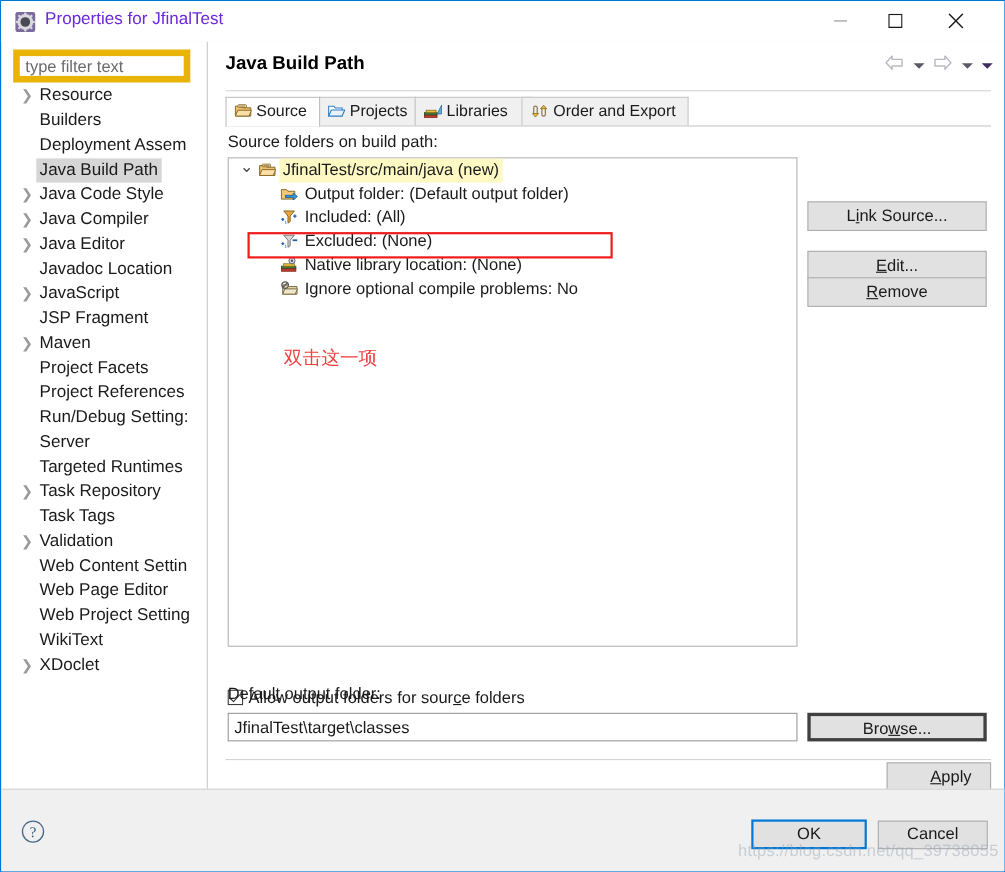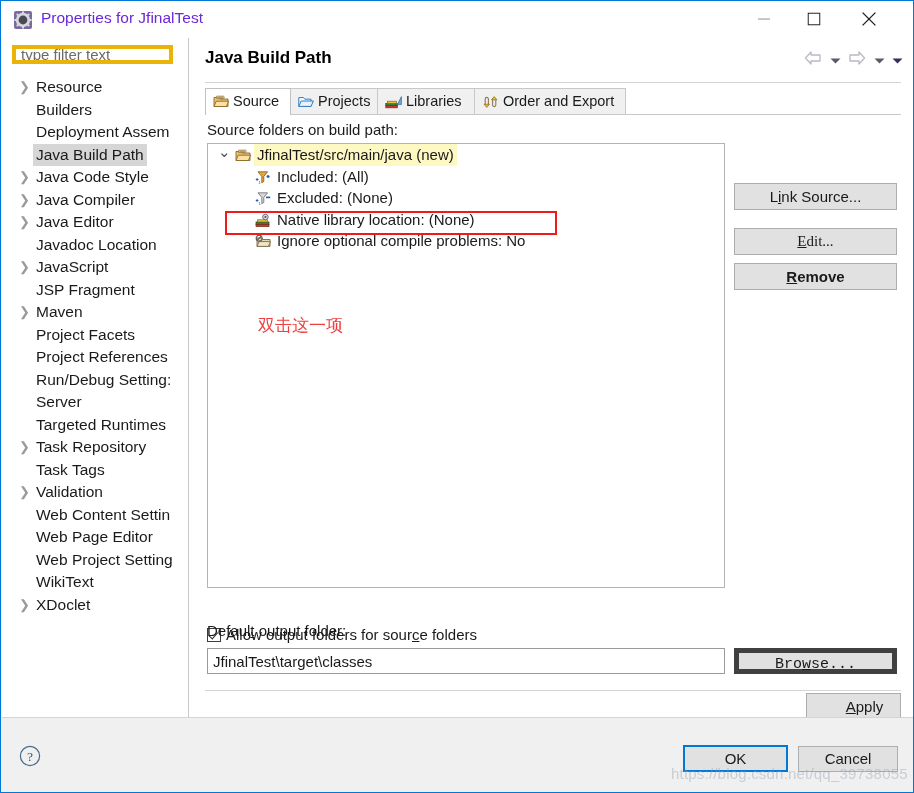--- a/index.html
+++ b/index.html
@@ -47,23 +47,23 @@
   #btn-close { left: 845px; }
 
   
   #leftpanel {
     position: absolute; left: 1px; top: 37px;
     width: 186px; height: 679px;
     background: #ffffff;
   }
   #filter-box {
     position: absolute; left: 10px; top: 7px;
-    width: 161px; height: 19px;
-    box-sizing: border-box;
-    border: 4px solid #eab308;
+    width: 161px; height: 30px;
+    box-sizing: border-box;
+    border: 6px solid #eab308;
     background: #ffffff;
     font-size: 15px;
     color: #555555;
     padding: 2px 5px;
     font-family: "Liberation Sans", sans-serif;
     outline: none;
   }
   #filter-box::placeholder { color: #6b6b6b; opacity: 1; }
   #tree-nav {
     position: absolute; left: 0; top: 38px;
@@ -252,22 +252,22 @@
     border: 1px solid #adadad;
     font-size: 15px;
     color: #1a1a1a;
     text-align: center;
     line-height: 25px;
     cursor: default;
     font-family: "Liberation Sans", sans-serif;
   }
   #btn-add-folder { top: 110px; }
   #btn-link-source { top: 145px; }
-  #btn-edit { top: 190px; font-family: Liberation Serif, serif; }
-  #btn-remove { top: 225px; font-weight: bold; }
+  #btn-edit { top: 190px; }
+  #btn-remove { top: 214px; }
 
   
   #chk-row {
     position: absolute; left: 18px; top: 588px;
     font-size: 15px; color: #1a1a1a;
     white-space: nowrap;
   }
   #chk-box {
     display: inline-block;
     width: 14px; height: 14px;
@@ -300,25 +300,25 @@
     font-size: 15px; color: #1a1a1a;
     padding: 2px 5px;
     font-family: "Liberation Sans", sans-serif;
     outline: none;
   }
   #btn-browse {
     position: absolute; left: 545px; top: 610px;
     width: 163px; height: 26px;
     box-sizing: border-box;
     background: #e1e1e1;
-    border: 5px solid #404040;
+    border: 3px solid #404040;
     font-size: 15px; color: #1a1a1a;
     text-align: center; line-height: 24px;
     cursor: default;
-    font-family: Liberation Mono, monospace;
+    font-family: Liberation Sans, sans-serif;
   }
   #apply-sep {
     position: absolute; left: 16px; top: 652px;
     width: 696px; height: 1px;
     background: #d4d4d4;
   }
   #btn-apply {
     position: absolute; left: 617px; top: 655px;
     width: 95px; height: 27px;
     box-sizing: border-box;
@@ -519,20 +519,24 @@
     </div>
 
     <div id="tree-box">
         <div class="tree-row level0 selected"><span class="twisty" style="font-size: 15px; top: -3px;">⌄</span><span class="ticon"><svg width="16" height="15" viewBox="0 0 16 15">
               <path d="M1 3.5 L6 3.5 L7.3 5 L15 5 L15 12.5 L1 12.5 Z" fill="#f0c070" stroke="#8a6a25" stroke-width="0.9"></path>
               <path d="M1 12.5 L3.2 7.2 L15.6 7.2 L13.4 12.5 Z" fill="#fbe0a8" stroke="#8a6a25" stroke-width="0.9"></path>
               <rect x="3.4" y="2.2" width="7.6" height="2.4" rx="0.6" fill="#fff3d6" stroke="#8a6a25" stroke-width="0.8"></rect>
               <path d="M4.4 3.4 L10 3.4" stroke="#8a6a25" stroke-width="0.7"></path>
             </svg></span><span class="tlabel">JfinalTest/src/main/java (new)</span></div>
         <div class="tree-row level1"><span class="ticon"><svg width="16" height="15" viewBox="0 0 16 15">
+              <path d="M0.8 3.4 L5.6 3.4 L6.8 4.9 L13 4.9 L13 12 L0.8 12 Z" fill="#f2c878" stroke="#8a6a25" stroke-width="0.9"></path>
+              <path d="M4.5 8.6 L11.5 8.6 L11.5 6.6 L15.4 9.6 L11.5 12.6 L11.5 10.6 L4.5 10.6 Z" fill="#3a9ad9" stroke="#1d5e8c" stroke-width="0.8" stroke-linejoin="round"></path>
+            </svg></span><span class="tlabel">Output folder: (Default output folder)</span></div>
+        <div class="tree-row level1"><span class="ticon"><svg width="16" height="15" viewBox="0 0 16 15">
               <path d="M3 1.8 L12.6 1.8 L8.8 6.4 L8.8 11.4 L6.8 12.8 L6.8 6.4 Z" fill="#e8a93c" stroke="#7a5a18" stroke-width="0.8" stroke-linejoin="round"></path>
               <path d="M11.5 6.5 L14.6 6.5 M13.05 5 L13.05 8" stroke="#2060a8" stroke-width="1.3"></path>
               <path d="M0.8 9.5 L3.4 9.5 M2.1 8.2 L2.1 10.8" stroke="#2060a8" stroke-width="1.2"></path>
               <text x="3.6" y="13.6" font-size="4.2" fill="#2060a8" font-family="Liberation Sans, sans-serif">1</text>
             </svg></span><span class="tlabel">Included: (All)</span></div>
         <div class="tree-row level1"><span class="ticon"><svg width="16" height="15" viewBox="0 0 16 15">
               <path d="M3 1.8 L12.6 1.8 L8.8 6.4 L8.8 11.4 L6.8 12.8 L6.8 6.4 Z" fill="#d8d8d8" stroke="#6a6a6a" stroke-width="0.8" stroke-linejoin="round"></path>
               <rect x="11" y="5.6" width="4.2" height="1.6" fill="#2060a8"></rect>
               <path d="M0.8 9.5 L3.4 9.5 M2.1 8.2 L2.1 10.8" stroke="#2060a8" stroke-width="1.2"></path>
               <text x="3.6" y="13.6" font-size="4.2" fill="#2060a8" font-family="Liberation Sans, sans-serif">1</text>

